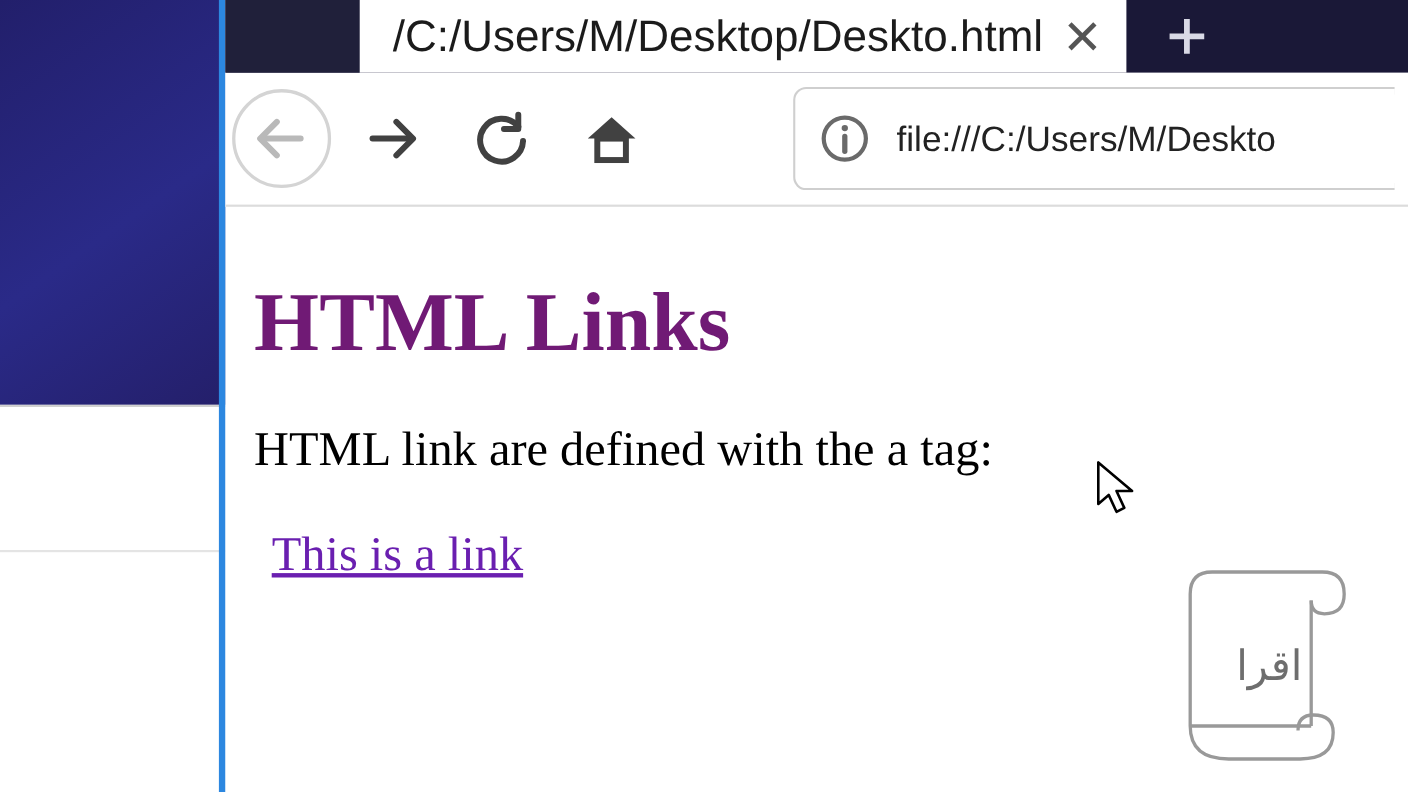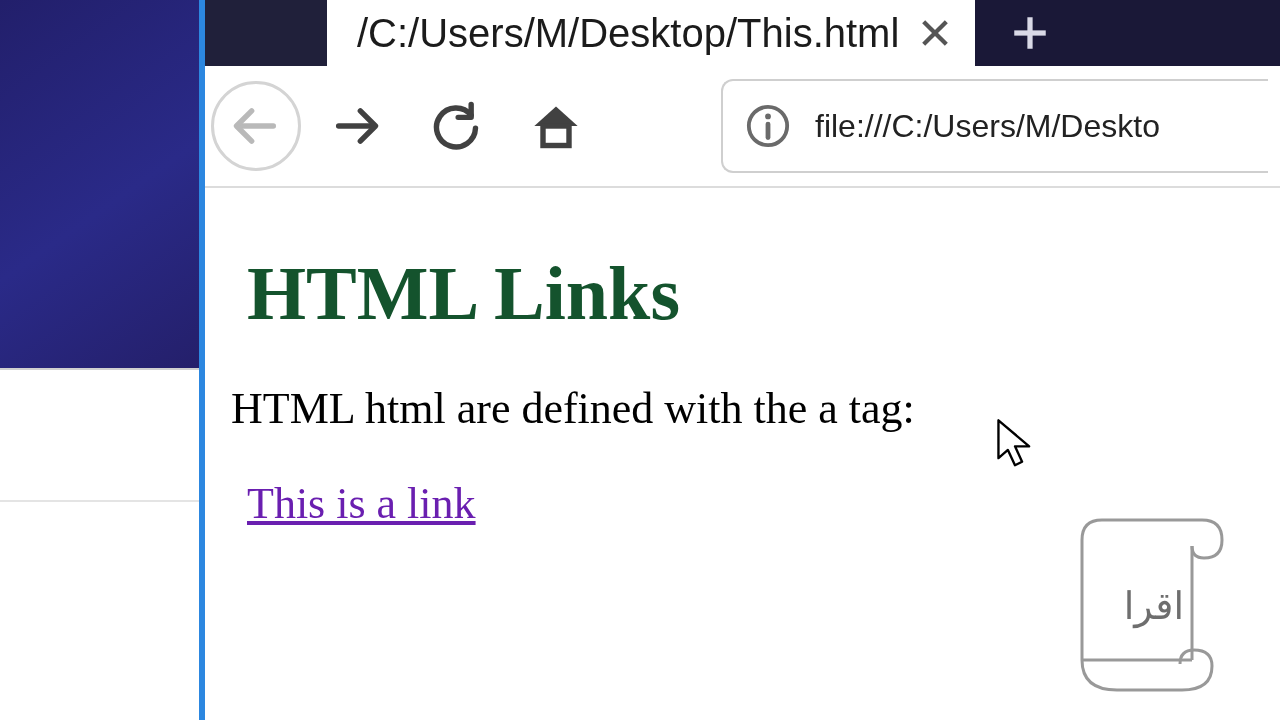--- a/index.html
+++ b/index.html
@@ -159,22 +159,22 @@
   .viewport {
     flex: 1;
     position: relative;
     overflow: hidden;
     padding: 24px 26px;
   }
   .page-h1 {
     font-family: "Times New Roman", Times, serif;
     font-weight: 700;
     font-size: 76px;
-    margin: 38px 0 46px 16px;
-    color: #14532d;
+    margin: 38px 0 46px 0;
+    color: #701a75;
   }
   .page-p {
     font-family: "Times New Roman", Times, serif;
     font-size: 44px;
     margin: 44px 0;
     color: #000;
   }
   .page-link {
     font-family: "Times New Roman", Times, serif;
     font-size: 44px;
@@ -219,21 +219,21 @@
   <div class="divider"></div>
   <div class="second-divider"></div>
   <div class="right-edge"></div>
 </div>
 
 <div class="browser">
 
   <div class="tabstrip">
     <div class="tab-spacer-left"></div>
     <div class="tab">
-      <span class="tab-title">/C:/Users/M/Desktop/This.html</span>
+      <span class="tab-title">/C:/Users/M/Desktop/Deskto.html</span>
       <span class="tab-close">
         <svg viewBox="0 0 24 24" width="34" height="34">
           <line x1="4" y1="4" x2="20" y2="20" stroke="#555" stroke-width="3"></line>
           <line x1="20" y1="4" x2="4" y2="20" stroke="#555" stroke-width="3"></line>
         </svg>
       </span>
     </div>
     <div class="new-tab">
       <svg viewBox="0 0 24 24" width="42" height="42">
         <line x1="12" y1="3" x2="12" y2="21" stroke="#d9d9e6" stroke-width="3"></line>
@@ -273,21 +273,21 @@
         <circle cx="24" cy="24" r="20" fill="none" stroke="#6a6a6a" stroke-width="4"></circle>
         <circle cx="24" cy="14" r="3" fill="#6a6a6a"></circle>
         <line x1="24" y1="22" x2="24" y2="36" stroke="#6a6a6a" stroke-width="5" stroke-linecap="round"></line>
       </svg>
       <span class="url-text">file:///C:/Users/M/Deskto</span>
     </div>
   </div>
 
   <div class="viewport">
     <h1 class="page-h1">HTML Links</h1>
-    <p class="page-p">HTML html are defined with the a tag:</p>
+    <p class="page-p">HTML link are defined with the a tag:</p>
     <p style="margin:44px 16px;">
       <a class="page-link" href="#">This is a link</a>
     </p>
 
     <svg class="cursor" viewBox="0 0 32 44">
       <polygon points="2,2 2,34 10,27 16,40 22,37 16,24 28,24" fill="#ffffff" stroke="#000" stroke-width="2" stroke-linejoin="round"></polygon>
     </svg>
 
     <div class="scroll-mark">
       <svg viewBox="0 0 170 190">

